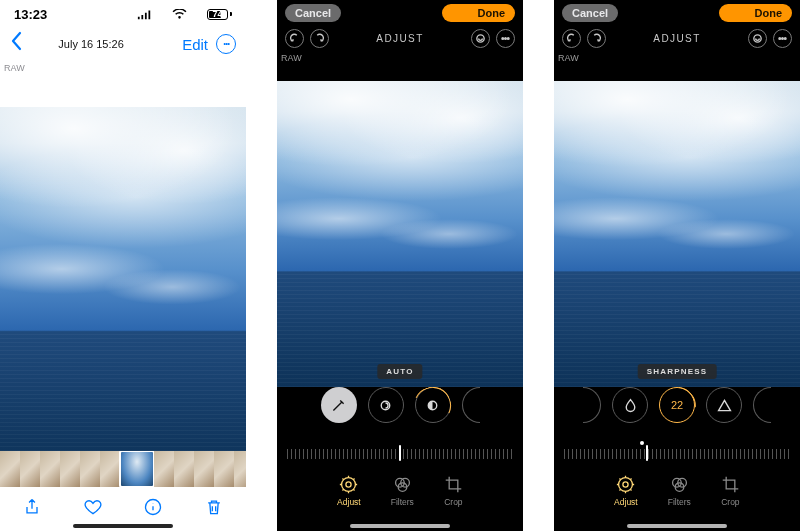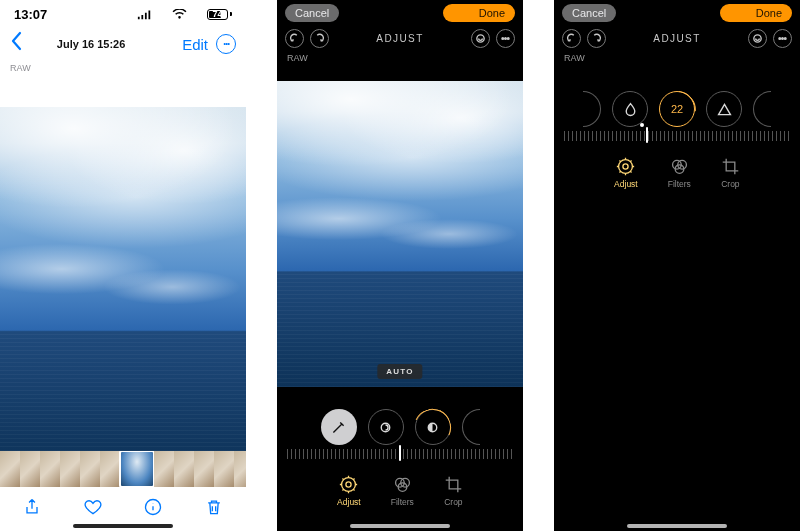--- a/index.html
+++ b/index.html
@@ -48,29 +48,29 @@
   .battery .cap { display:inline-block; width:2px;height:4px;border-radius:0 1px 1px 0;background:#000;}
   .battery .pct { font-size:9px; position:absolute; left:0; right:0; top:-1px; text-align:center; color:#fff; font-weight:700;}
   .navbar {
     height: 32px;
     display: flex;
     align-items: center;
     justify-content: space-between;
     padding: 0 10px;
   }
   .navbar .back { color:#007aff; font-size:22px; font-weight:400; }
-  .navbar .center { flex:1; text-align:center; font-size:11px; color:#111;font-weight:bold; }
+  .navbar .center { flex:1; text-align:center; font-size:11px; color:#111; }
   .navbar .right  { display:flex; align-items:center; gap:8px; color:#007aff; font-size:15px;margin-left:24px;}
   .circ-icon {
     width:20px;height:20px;border:1.6px solid #007aff;border-radius:50%;
     display:flex;align-items:center;justify-content:center;
     font-size:12px;line-height:1;letter-spacing:-2px;font-weight:800;
   }
   .raw-badge {
-    font-size:9px; color:#8e8e93; padding:3px 10px 6px;
+    font-size:9px; color:#8e8e93; padding:3px 4px 6px;
   }
   .photo {
     width:100%;
     background:#3a6fa6;
     position:relative;
     overflow:hidden;
   }
   
   .scene { position:absolute; inset:0;
     background:
@@ -123,21 +123,21 @@
     width:100px;height:4px;border-radius:3px;background:#000;opacity:.85;
   }
 
   
   .ed-top {
     height:26px; display:flex; align-items:center; justify-content:space-between;
     padding:0 8px;
   }
   .pill {
     border:none; border-radius:11px;
-    padding:3px 10px; font-size:11px; font-weight:400;
+    padding:3px 10px; font-size:11px; font-weight:700;
   }
   .pill.grey { background:#6b6b6c; color:#e8e8ea; }
   .pill.orange { background:#ff9500; color:#1c1200;padding-left:36px; }
   .ed-sub {
     height:24px; display:flex; align-items:center; justify-content:space-between;
     padding:0 8px;
   }
   .ed-sub .group { display:flex; gap:6px; }
   .mini {
     width:19px;height:19px;border-radius:50%;
@@ -147,21 +147,21 @@
   .ed-sub .title { font-size:10px; letter-spacing:1.4px; color:#c8c8c8; }
   .raw-badge.dark { color:#9b9b9b; }
   .dark .photo { height: 306px; margin-top:12px;}
   .param-label{
     position:absolute; left:50%; bottom:8px; transform:translateX(-50%);
     background:rgba(40,40,40,.85); color:#dcdcdc;
     font-size:8px; letter-spacing:1.2px; font-weight:600;
     padding:3px 9px; border-radius:3px;
   }
   .dial-row{
-    height:58px; display:flex; align-items:flex-end; justify-content:center;
+    height:58px; display:flex; align-items:flex-start; justify-content:center;
     gap:11px; padding:0 4px; overflow:hidden;
   }
   .dial {
     width:36px;height:36px;border-radius:50%;
     border:1.3px solid #5a5a5a; position:relative;
     display:flex;align-items:center;justify-content:center;
     color:#d9d9d9; font-size:11px; flex-shrink:0;
   }
   .dial.wand{ background:#cfcfd1; border:none;}
   .dial.wand svg{stroke:#111;}
@@ -216,21 +216,21 @@
     position:absolute; bottom:3px; left:50%; transform:translateX(-50%);
     width:100px;height:4px;border-radius:3px;background:#fff;opacity:.7;
   }
 </style>
 </head>
 <body>
 
 <div class="phone light">
 
   <div class="statusbar">
-    <span>13:07</span>
+    <span>13:23</span>
     <span class="status-right">
       <svg width="15" height="11" viewBox="0 0 17 11">
           <path fill="#000" d="M1 8h2v3H1zM5 6h2v5H5zM9 3.5h2V11H9zM13 1h2v10h-2z"></path>
         </svg>
       <svg width="15" height="11" viewBox="0 0 16 12">
           <path fill="#000" d="M8 10.5a1.4 1.4 0 100-2.8 1.4 1.4 0 000 2.8zM4.4 6.4a5 5 0 017.2 0l1.2-1.2a6.7 6.7 0 00-9.6 0zM1.6 3.6a9 9 0 0112.8 0L15.6 2.4a10.7 10.7 0 00-15.2 0z"></path>
         </svg>
       <span class="battery">
         <span class="body">
             <span class="fill"></span>
@@ -426,20 +426,24 @@
           <svg viewBox="0 0 12 12">
             <circle cx="3" cy="6" r=".9" fill="#c8c8c8"></circle>
             <circle cx="6" cy="6" r=".9" fill="#c8c8c8"></circle>
             <circle cx="9" cy="6" r=".9" fill="#c8c8c8"></circle>
           </svg>
         </span>
     </div>
   </div>
   <div class="raw-badge dark">RAW</div>
 
+  <div class="photo">
+    <div class="scene"></div>
+    <div class="param-label">SHARPNESS</div>
+  </div>
 
   <div class="dial-row">
     <div class="dial half"></div>
     <div class="dial">
       <svg viewBox="0 0 20 20">
           <path d="M10 3c3 4 5 6 5 9a5 5 0 11-10 0c0-3 2-5 5-9z"></path>
         </svg>
     </div>
     <div class="dial sel arc2" style="color:#ffb84a;">
       <span>22</span>

